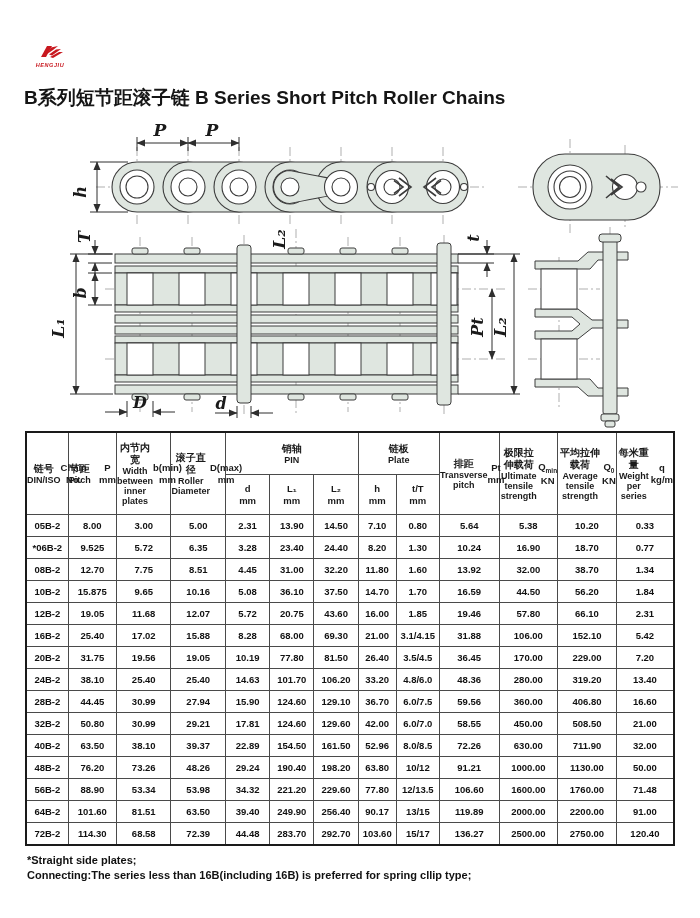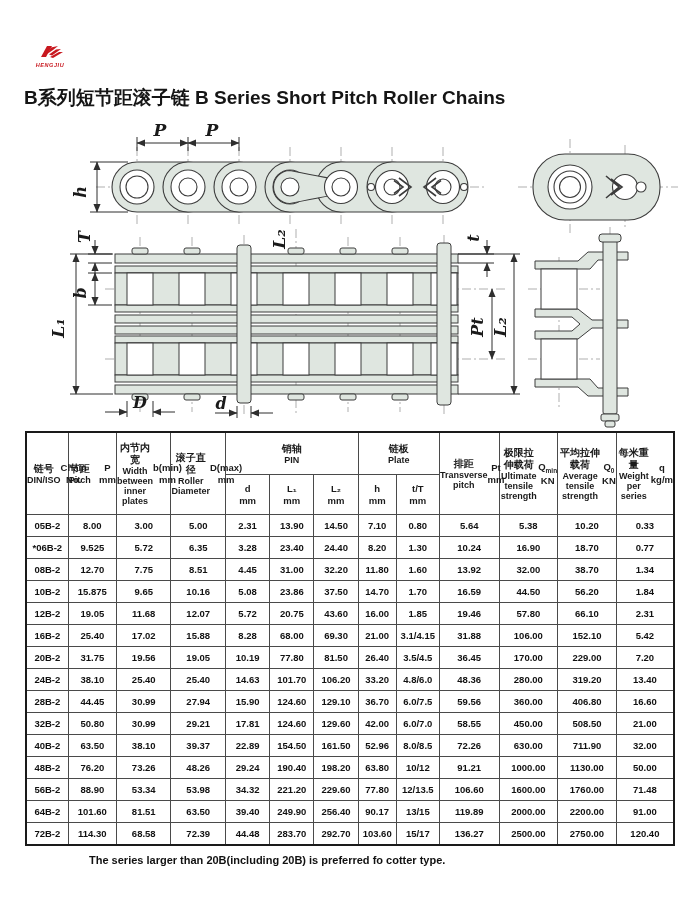--- a/index.html
+++ b/index.html
@@ -476,21 +476,21 @@
           <td>32.00</td>
           <td>38.70</td>
           <td>1.34</td>
         </tr>
         <tr>
           <td>10B-2</td>
           <td>15.875</td>
           <td>9.65</td>
           <td>10.16</td>
           <td>5.08</td>
-          <td>23.86</td>
+          <td>36.10</td>
           <td>37.50</td>
           <td>14.70</td>
           <td>1.70</td>
           <td>16.59</td>
           <td>44.50</td>
           <td>56.20</td>
           <td>1.84</td>
         </tr>
         <tr>
           <td>12B-2</td>
@@ -655,14 +655,15 @@
           <td>136.27</td>
           <td>2500.00</td>
           <td>2750.00</td>
           <td>120.40</td>
         </tr>
       </tbody>
   </table>
 </div>
 
 <div class="notes">
-  <div class="n3">The series larger than 20B(including 20B) is preferred fo cotter type.</div>
+  <div class="n1">*Straight side plates;</div>
+  <div class="n2">Connecting:The series less than 16B(including 16B) is preferred for spring cllip type;</div>
 </div>
 
 </body></html>

